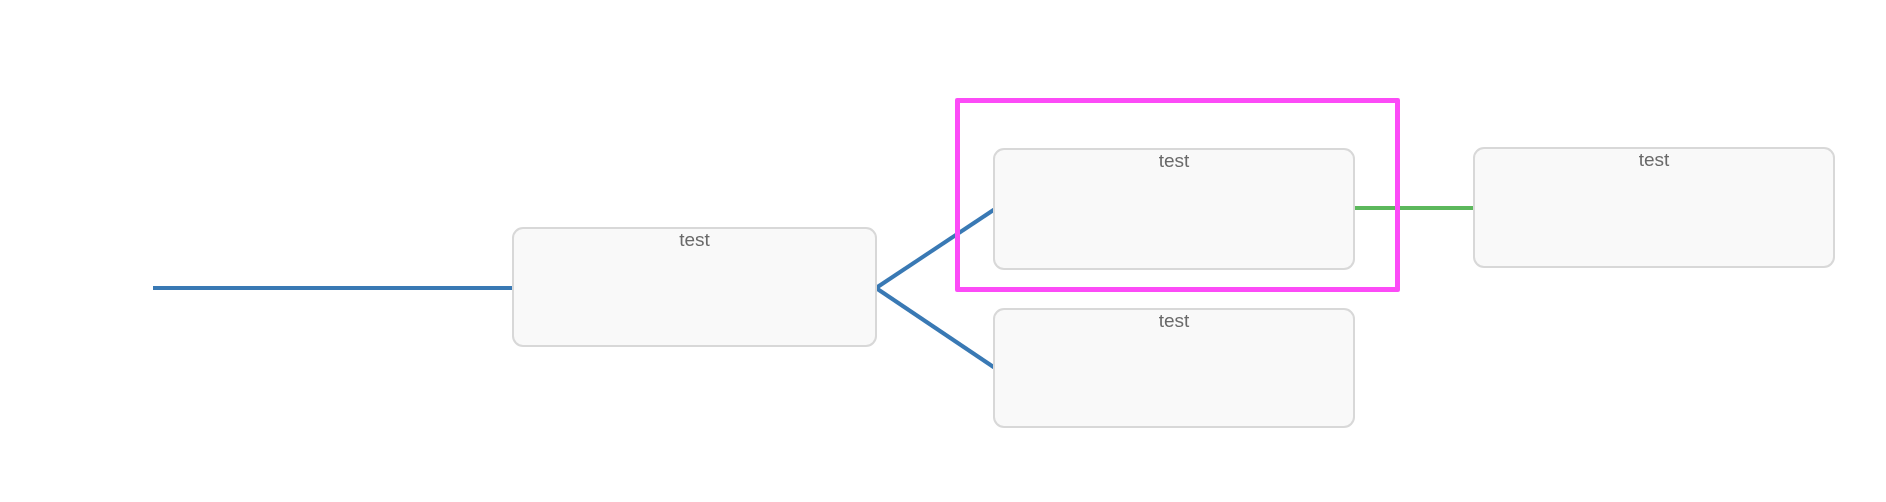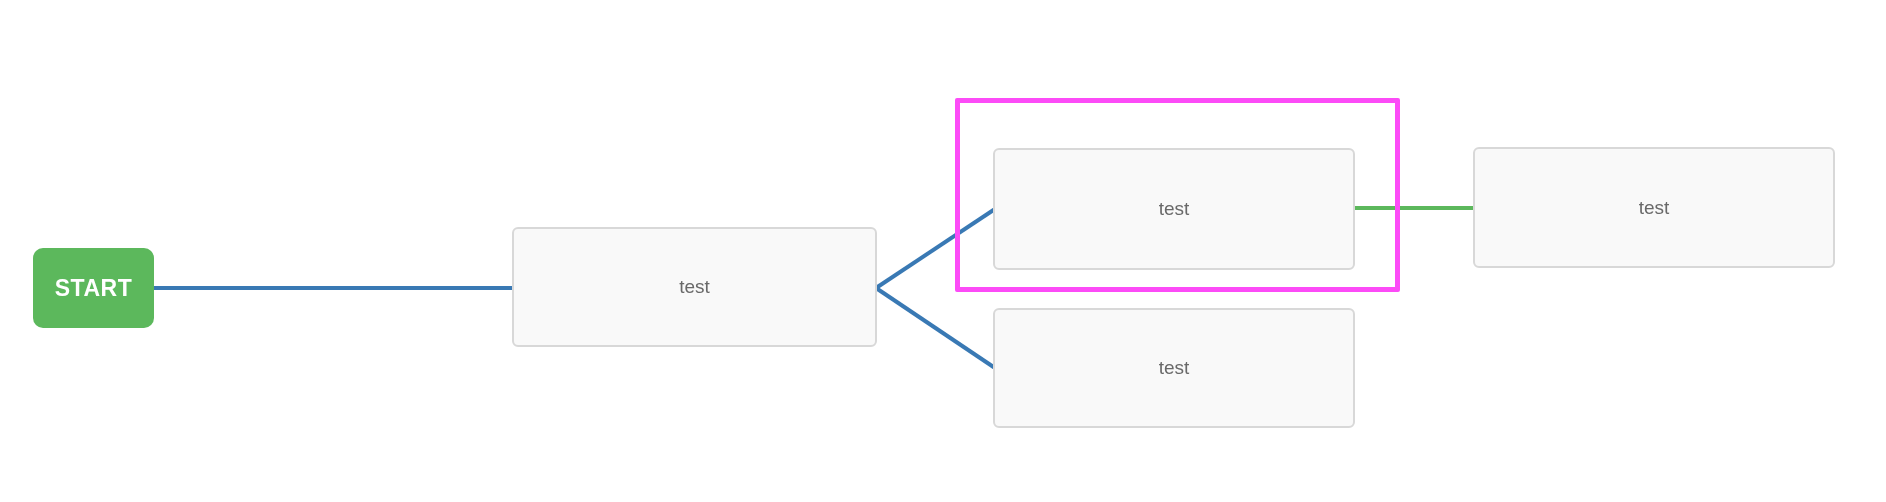--- a/index.html
+++ b/index.html
@@ -41,23 +41,23 @@
     border: 5px solid var(--highlight);
     border-radius: 2px;
     z-index: 2;
     background: transparent;
   }
 
   .flow-node {
     position: absolute;
     background: var(--node-bg);
     border: 2px solid var(--node-border);
-    border-radius: 6px;
+    border-radius: 11px;
     display: flex;
-    align-items: center;
+    align-items: flex-start;
     justify-content: center;
     z-index: 3;
     cursor: pointer;
   }
   .flow-node .node-label {
     font-size: 19px;
     color: var(--node-text);
   }
   .node-1 { left: 512px; top: 227px; width: 365px; height: 120px; }
   .node-2 { left: 993px; top: 148px; width: 362px; height: 122px; }
@@ -90,23 +90,20 @@
 
   <svg class="edges-layer" viewBox="0 0 1886 502" xmlns="http://www.w3.org/2000/svg">
     <line class="edge-blue" x1="153" y1="288" x2="514" y2="288"></line>
     <line class="edge-blue" x1="876" y1="288" x2="995" y2="209"></line>
     <line class="edge-blue" x1="876" y1="288" x2="995" y2="368"></line>
     <line class="edge-green" x1="1355" y1="208" x2="1475" y2="208"></line>
   </svg>
 
   <div class="highlight-box"></div>
 
-  <div class="start-node">
-    <span class="start-label">START</span>
-  </div>
 
   <div class="flow-node node-1">
     <span class="node-label">test</span>
   </div>
 
   <div class="flow-node node-2">
     <span class="node-label">test</span>
   </div>
 
   <div class="flow-node node-3">

